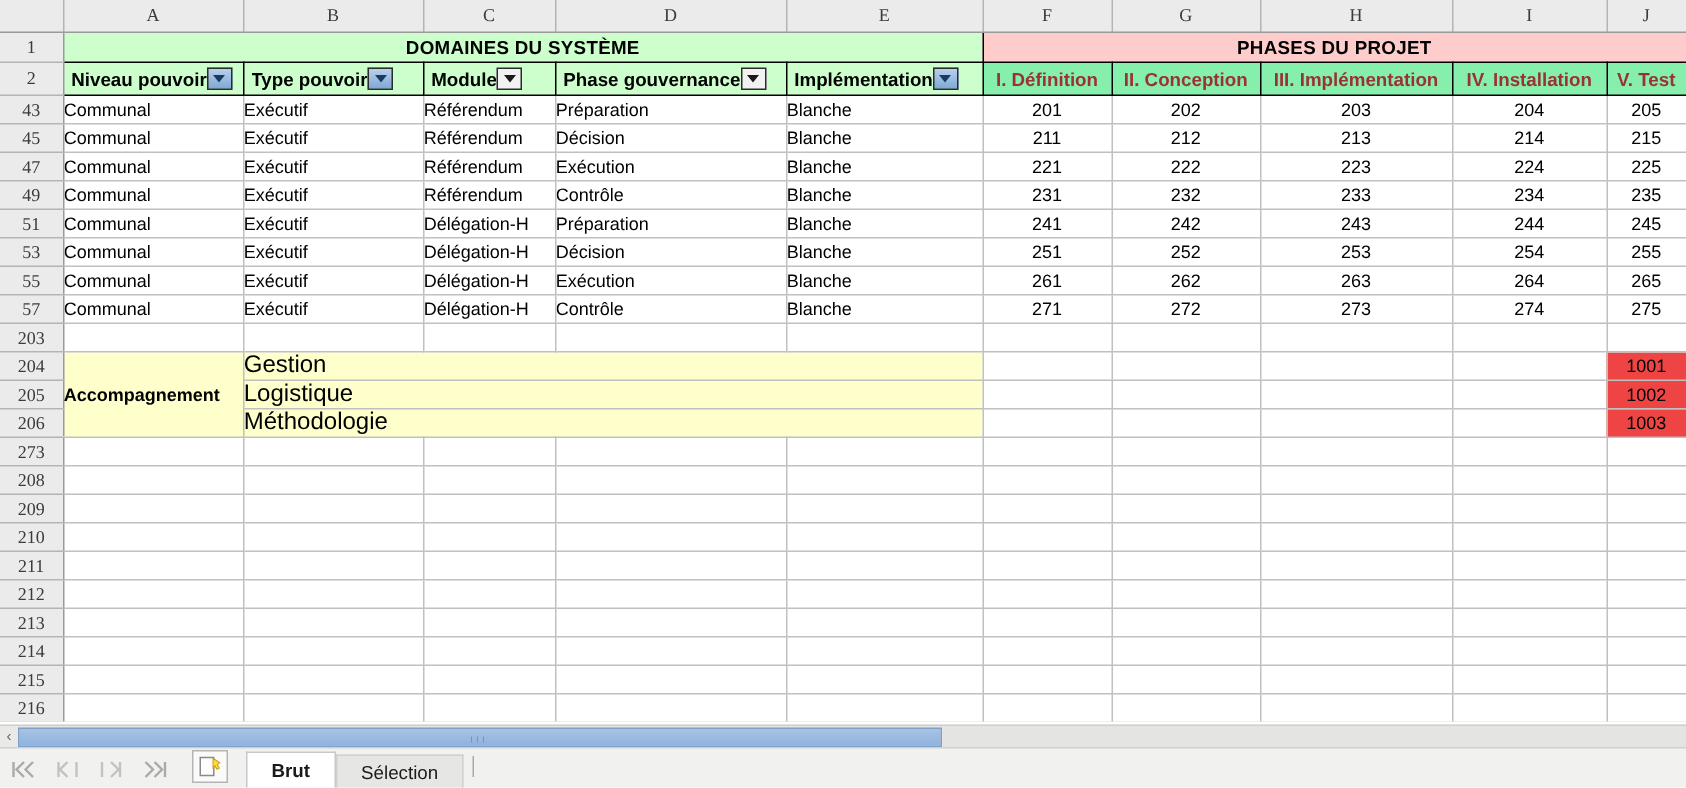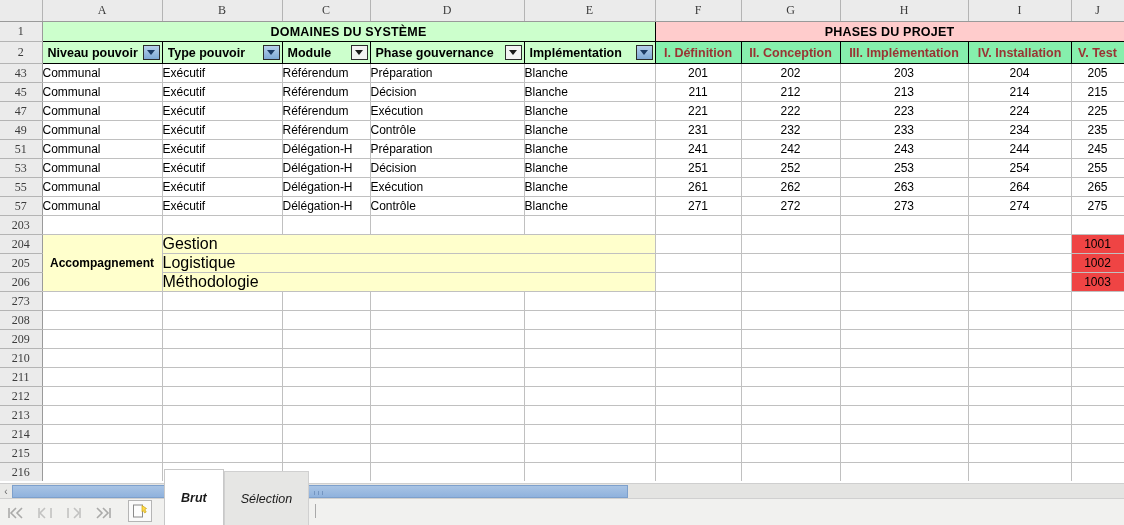--- a/index.html
+++ b/index.html
@@ -105,21 +105,21 @@
     height:21px;
     border-right:1px solid #000;
     border-bottom:1px solid #000;
     font-weight:bold;
     font-size:12.5px;
     vertical-align:middle;
     padding:0;
   }
   td.hd-green{background:#ccffcc;color:#000;}
   td.hd-pink{background:#86efac;color:#993333;text-align:center;}
-  .hdwrap{display:flex;align-items:center;justify-content:space-between;height:21px;padding-left:5px;}
+  .hdwrap{display:flex;align-items:center;height:21px;padding-left:5px;}
   .hdlabel{flex:0 1 auto;overflow:hidden;white-space:nowrap;}
 
   
   .filt{
     width:17px;height:15px;margin-right:2px;flex:0 0 17px;
     border:1px solid #2b2b2b;
     display:flex;align-items:center;justify-content:center;
     box-sizing:border-box;
   }
   .filt.plain{background:#f2f2f2;}
@@ -127,21 +127,21 @@
   .filt .arrow{
     width:0;height:0;
     border-left:4px solid transparent;
     border-right:4px solid transparent;
     border-top:5px solid #1a1a1a;
   }
   .filt.active .arrow{border-top-color:#1b3a63;}
   td.yel-lbl{
     background:#ffffcc;
     font-weight:bold;
-    text-align:center;
+    text-align:left;
     border-right:1px solid #c0c0c0;
     border-bottom:1px solid #c0c0c0;
     vertical-align:middle;
     font-size:12px;
     padding:0 3px;
   }
   td.yel-span{
     background:#ffffcc;
     border-right:1px solid #c0c0c0;
     border-bottom:1px solid #c0c0c0;
@@ -192,22 +192,22 @@
   }
   .navbtns{display:flex;align-items:center;height:27px;padding:0 4px 0 6px;gap:9px;}
   .navbtn{width:20px;height:18px;display:flex;align-items:center;justify-content:center;opacity:.45;}
   .addsheet{
     width:22px;height:20px;margin-left:6px;margin-bottom:3px;
     display:flex;align-items:center;justify-content:center;
     border:1px solid #b5b5b5;background:#fafafa;
   }
   .tabs{display:flex;align-items:flex-end;height:27px;margin-left:8px;}
   .tab{
-    height:22px;line-height:22px;padding:16px 16px;font-size:12.5px;
-    color:#1a1a1a;background:#e6e6e4;border:1px solid #d0d0d0;border-bottom:none;font-style:italic;
+    height:22px;line-height:22px;padding:0 16px;font-size:12.5px;
+    color:#1a1a1a;background:#e6e6e4;border:1px solid #d0d0d0;border-bottom:none;
   }
   .tab.active{
     background:#ffffff;font-weight:bold;border-color:#c8c8c8;
     height:24px;line-height:24px;
   }
   .tabsep{width:1px;height:14px;background:#a9a9a9;align-self:center;margin:0 6px 4px 6px;}
 </style>
 </head>
 <body>
 

